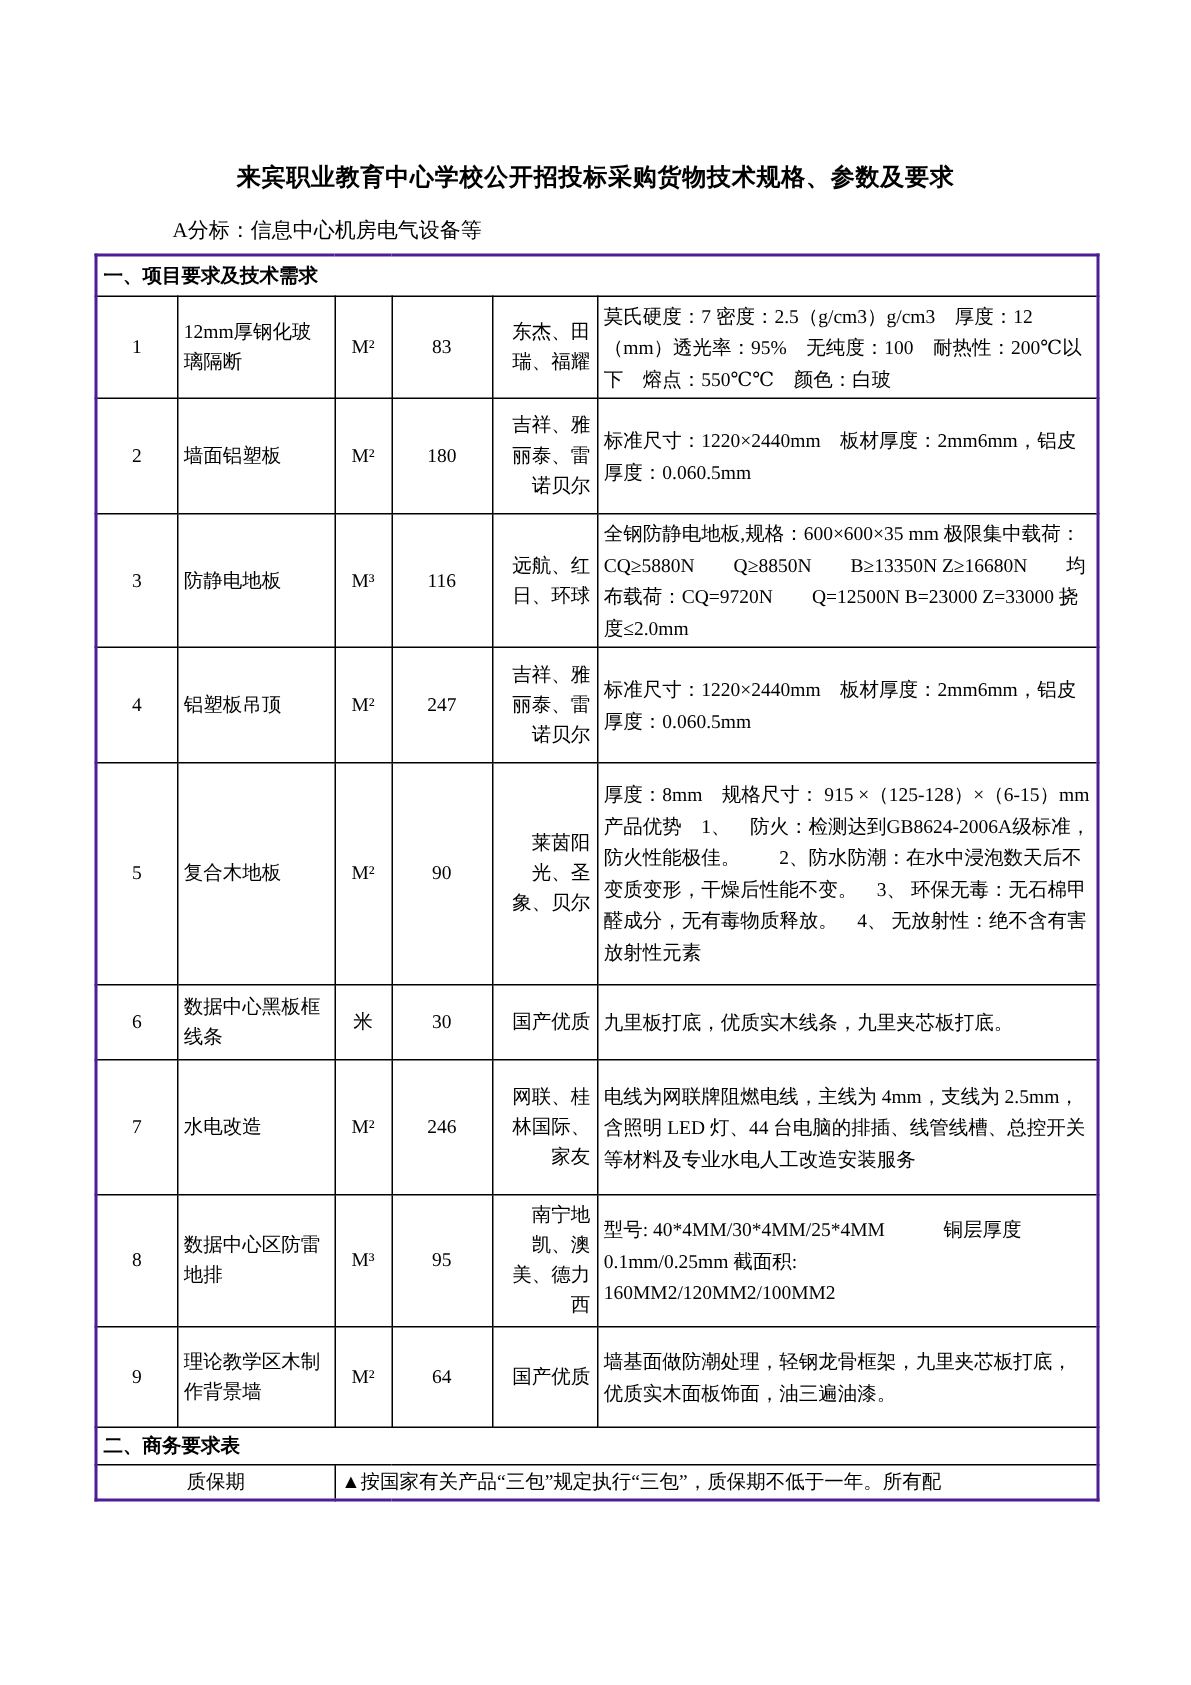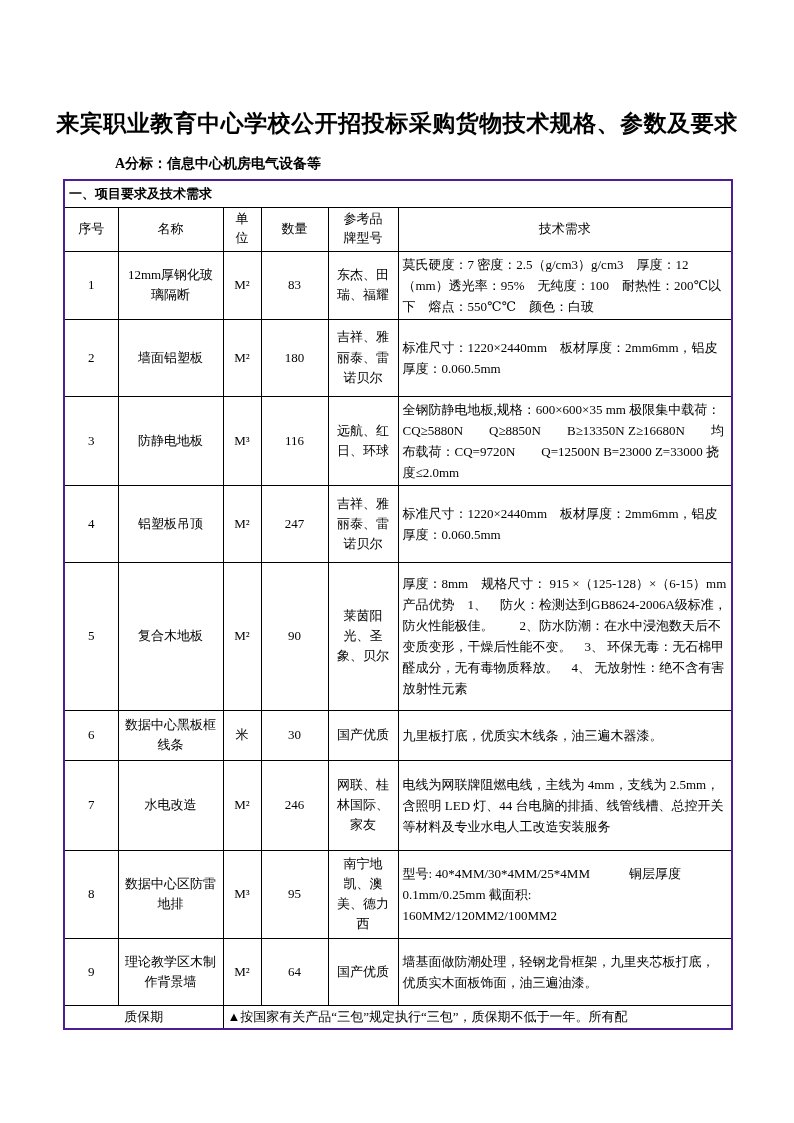--- a/index.html
+++ b/index.html
@@ -8,28 +8,28 @@
     width:794px;height:1123px;
     background:#ffffff;
     margin:0 auto;
     font-family:"Liberation Serif","DejaVu Serif",serif;
     color:#000;
     overflow:hidden;
   }
   .title{
     padding-top:108px;
     text-align:center;
-    font-size:23px;
+    font-size:16px;
     font-weight:bold;
     letter-spacing:0.5px;
   }
   .subtitle{
     margin:16px 0 6px 115px;
     font-size:14px;
-    font-weight:bold;
+    font-weight:normal;
   }
   table.doc{
     margin-left:63px;
     width:668px;
     border-collapse:collapse;
     border:2px solid #4c1d95;
     table-layout:fixed;
   }
   table.doc td{
     border:1px solid #000;
@@ -45,22 +45,22 @@
   .col-brand{width:70px;}
   .col-tech{width:334px;}
   td.section{
     font-weight:bold;
     font-size:14px;
     padding:3px 4px 3px 6px;
     text-align:left;
   }
   td.center{text-align:center;}
   td.head{text-align:center;font-size:13.5px;white-space:pre-line;line-height:1.45;}
-  td.name-cell{text-align:center;padding-left:6px;line-height:1.55;}
-  td.brand-cell{text-align:center;padding-left:6px;line-height:1.55;}
+  td.name-cell{text-align:left;padding-left:6px;line-height:1.55;}
+  td.brand-cell{text-align:right;padding-left:6px;line-height:1.55;}
   td.tech-cell{
     text-align:left;
     padding:3px 6px;
     line-height:1.62;
     white-space:pre-wrap;
     word-break:break-word;
     margin-left:28px;
   }
   td.warranty-label{text-align:center;font-size:14px;}
   td.warranty-text{
@@ -86,30 +86,20 @@
       <col class="col-qty">
         <col class="col-brand">
         <col class="col-tech">
     </colgroup>
 
     <tbody>
         <tr style="height:27px;">
       <td class="section" colspan="6">一、项目要求及技术需求</td>
     </tr>
 
-    <tr style="height:44px;">
-      <td class="head">序号</td>
-      <td class="head">名称</td>
-      <td class="head">单
-位</td>
-      <td class="head">数量</td>
-      <td class="head">参考品
-牌型号</td>
-      <td class="head">技术需求</td>
-    </tr>
 
     <tr style="height:68px;">
       <td class="center">1</td>
       <td class="name-cell">12mm厚钢化玻璃隔断</td>
       <td class="center">M²</td>
       <td class="center">83</td>
       <td class="brand-cell">东杰、田瑞、福耀</td>
       <td class="tech-cell">莫氏硬度：7 密度：2.5（g/cm3）g/cm3　厚度：12（mm）透光率：95%　无纯度：100　耐热性：200℃以下　熔点：550℃℃　颜色：白玻</td>
     </tr>
 
@@ -148,21 +138,21 @@
       <td class="brand-cell">莱茵阳光、圣象、贝尔</td>
       <td class="tech-cell">厚度：8mm　规格尺寸： 915 ×（125-128）×（6-15）mm　产品优势　1、　防火：检测达到GB8624-2006A级标准，防火性能极佳。　　2、防水防潮：在水中浸泡数天后不变质变形，干燥后性能不变。　3、 环保无毒：无石棉甲醛成分，无有毒物质释放。　4、 无放射性：绝不含有害放射性元素</td>
     </tr>
 
     <tr style="height:50px;">
       <td class="center">6</td>
       <td class="name-cell">数据中心黑板框线条</td>
       <td class="center">米</td>
       <td class="center">30</td>
       <td class="brand-cell">国产优质</td>
-      <td class="tech-cell">九里板打底，优质实木线条，油三遍木器漆。</td>
+      <td class="tech-cell">九里板打底，优质实木线条，九里夹芯板打底。</td>
     </tr>
 
     <tr style="height:90px;">
       <td class="center">7</td>
       <td class="name-cell">水电改造</td>
       <td class="center">M²</td>
       <td class="center">246</td>
       <td class="brand-cell">网联、桂林国际、家友</td>
       <td class="tech-cell">电线为网联牌阻燃电线，主线为 4mm，支线为 2.5mm，含照明 LED 灯、44 台电脑的排插、线管线槽、总控开关 等材料及专业水电人工改造安装服务</td>
     </tr>
@@ -179,20 +169,23 @@
 
     <tr style="height:67px;">
       <td class="center">9</td>
       <td class="name-cell">理论教学区木制作背景墙</td>
       <td class="center">M²</td>
       <td class="center">64</td>
       <td class="brand-cell">国产优质</td>
       <td class="tech-cell">墙基面做防潮处理，轻钢龙骨框架，九里夹芯板打底，优质实木面板饰面，油三遍油漆。</td>
     </tr>
 
+    <tr style="height:25px;">
+      <td class="section" colspan="6">二、商务要求表</td>
+    </tr>
 
     <tr style="height:18px;padding-left:48px;">
       <td class="warranty-label" colspan="2">质保期</td>
       <td class="warranty-text" colspan="4">▲按国家有关产品“三包”规定执行“三包”，质保期不低于一年。所有配</td>
     </tr>
 
   </tbody>
     </table>
 </div>
 

